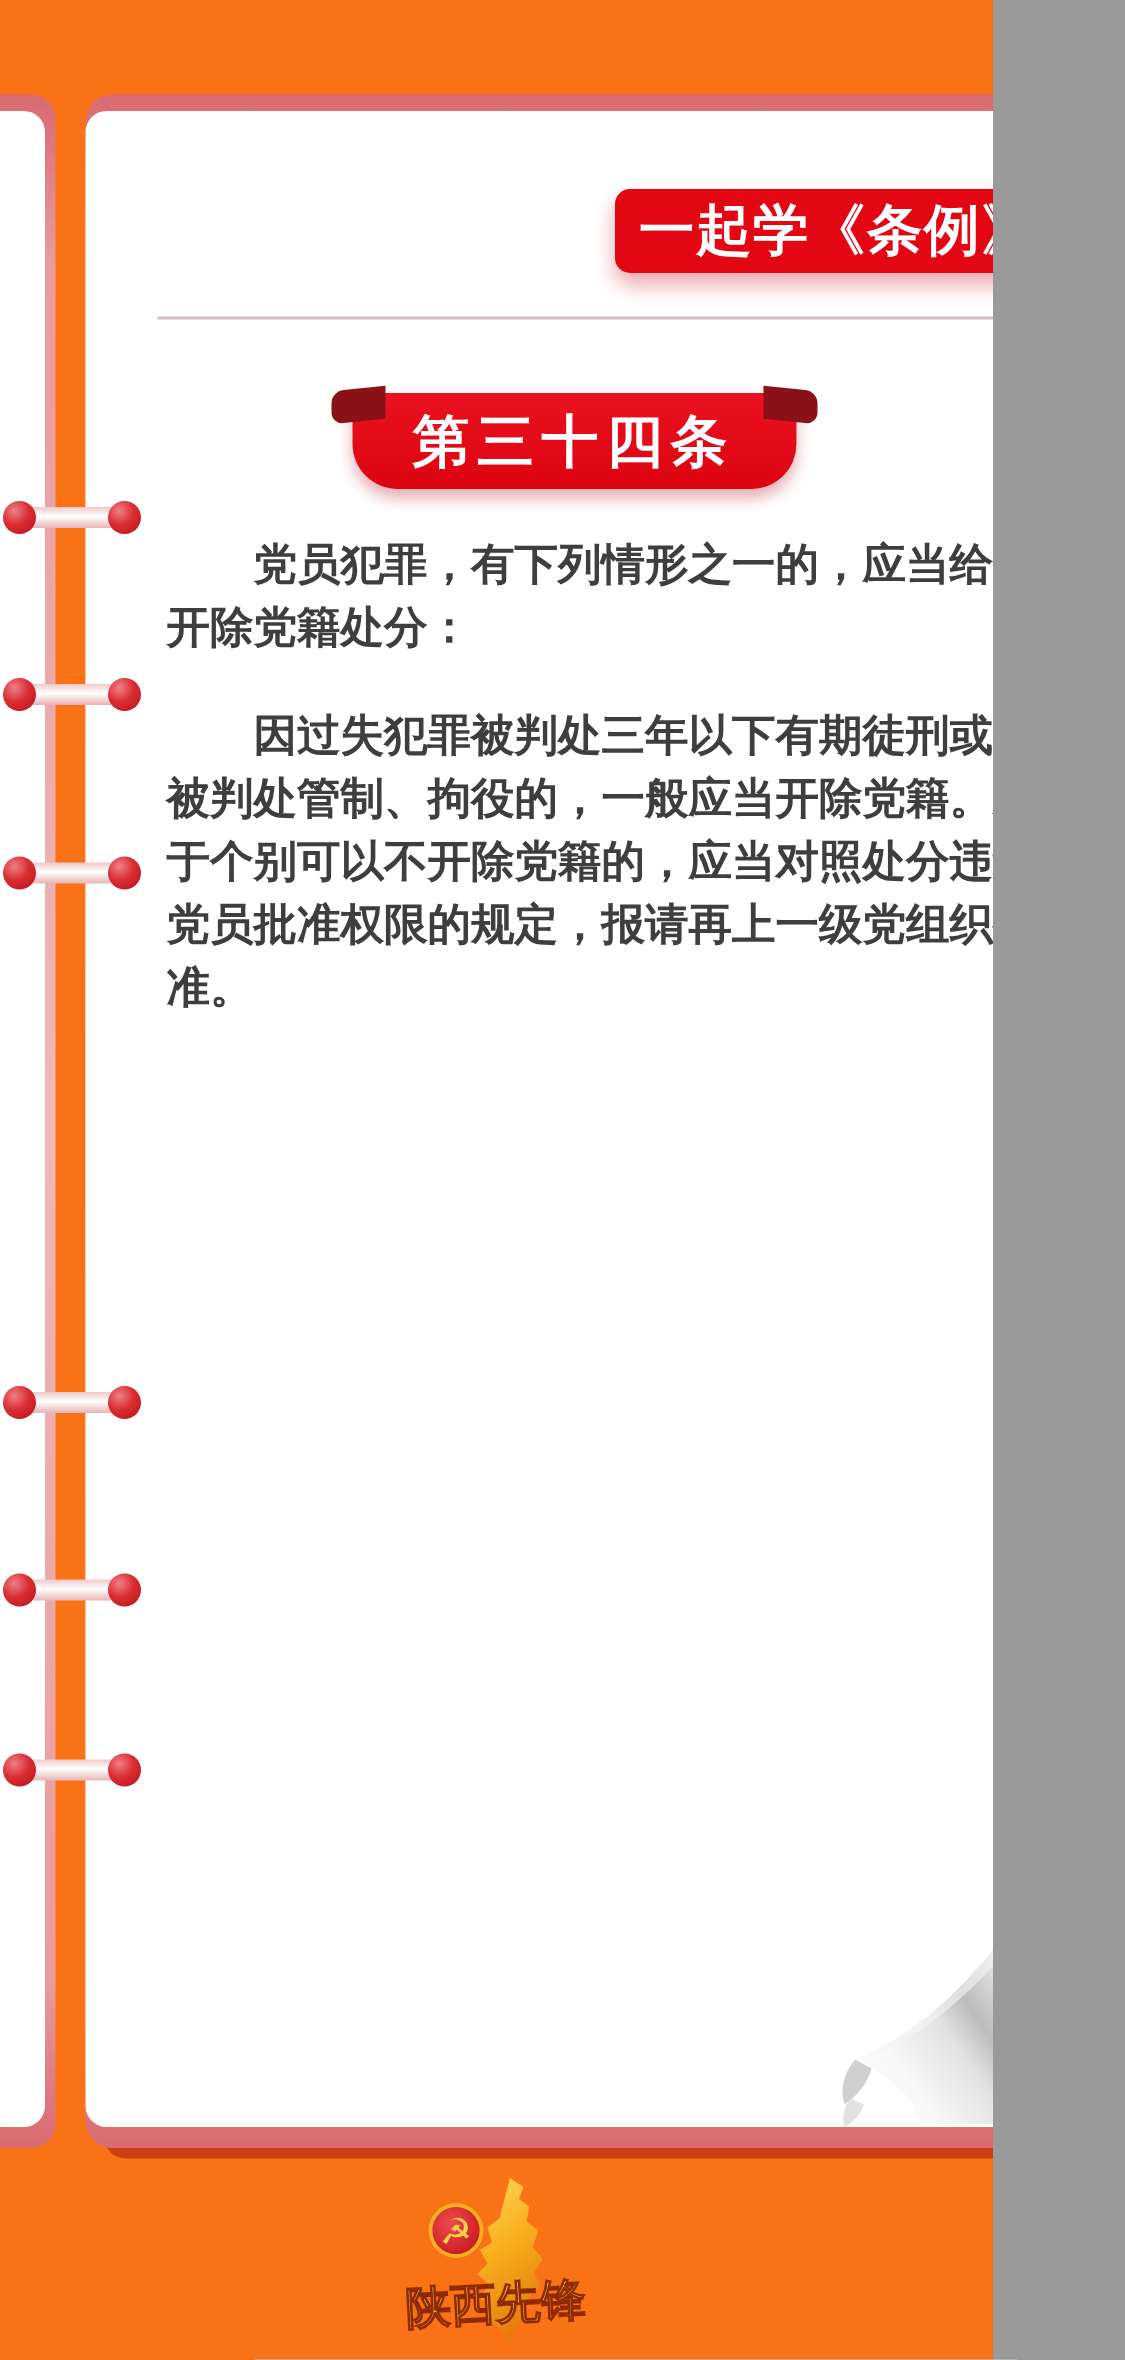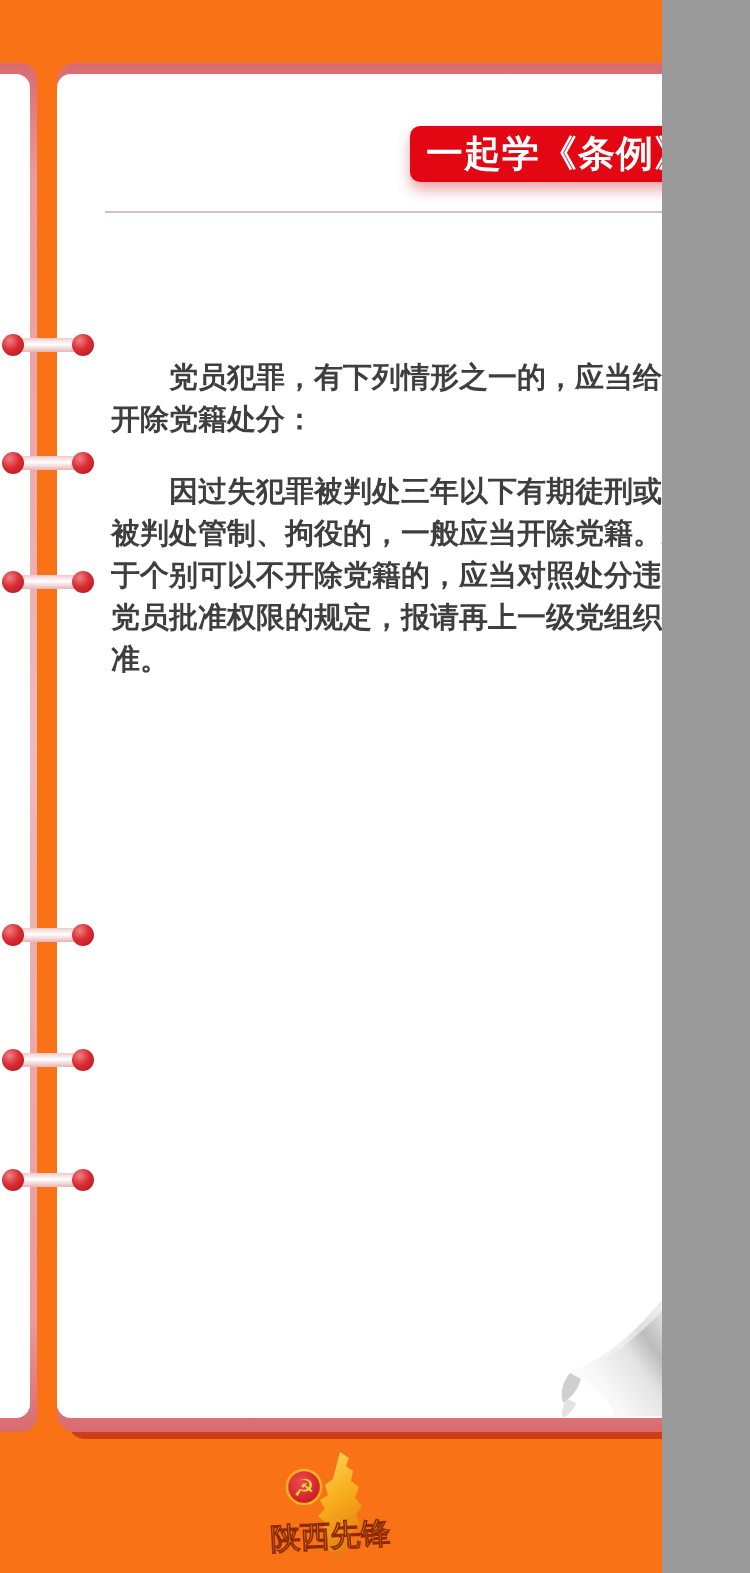--- a/index.html
+++ b/index.html
@@ -98,20 +98,23 @@
   <div class="page-white white-left"></div>
 
   <div class="page-white white-main">
 
     <div class="header-badge">
       <span>一起学《条例》</span>
     </div>
 
     <div class="divider"></div>
 
+    <div class="num-badge">
+      <span>第三十四条</span>
+    </div>
 
     <div class="article-body">
       <p>党员犯罪，有下列情形之一的，应当给予开除党籍处分：</p>
       <p>因过失犯罪被判处三年以下有期徒刑或者被判处管制、拘役的，一般应当开除党籍。对于个别可以不开除党籍的，应当对照处分违纪党员批准权限的规定，报请再上一级党组织批准。</p>
     </div>
 
     <svg class="curl" width="150" height="195" viewBox="0 0 150 195">
       <defs>
         <linearGradient id="curlGrad" x1="1" y1="0" x2="0" y2="1">
           <stop offset="0" stop-color="#ffffff"></stop>

